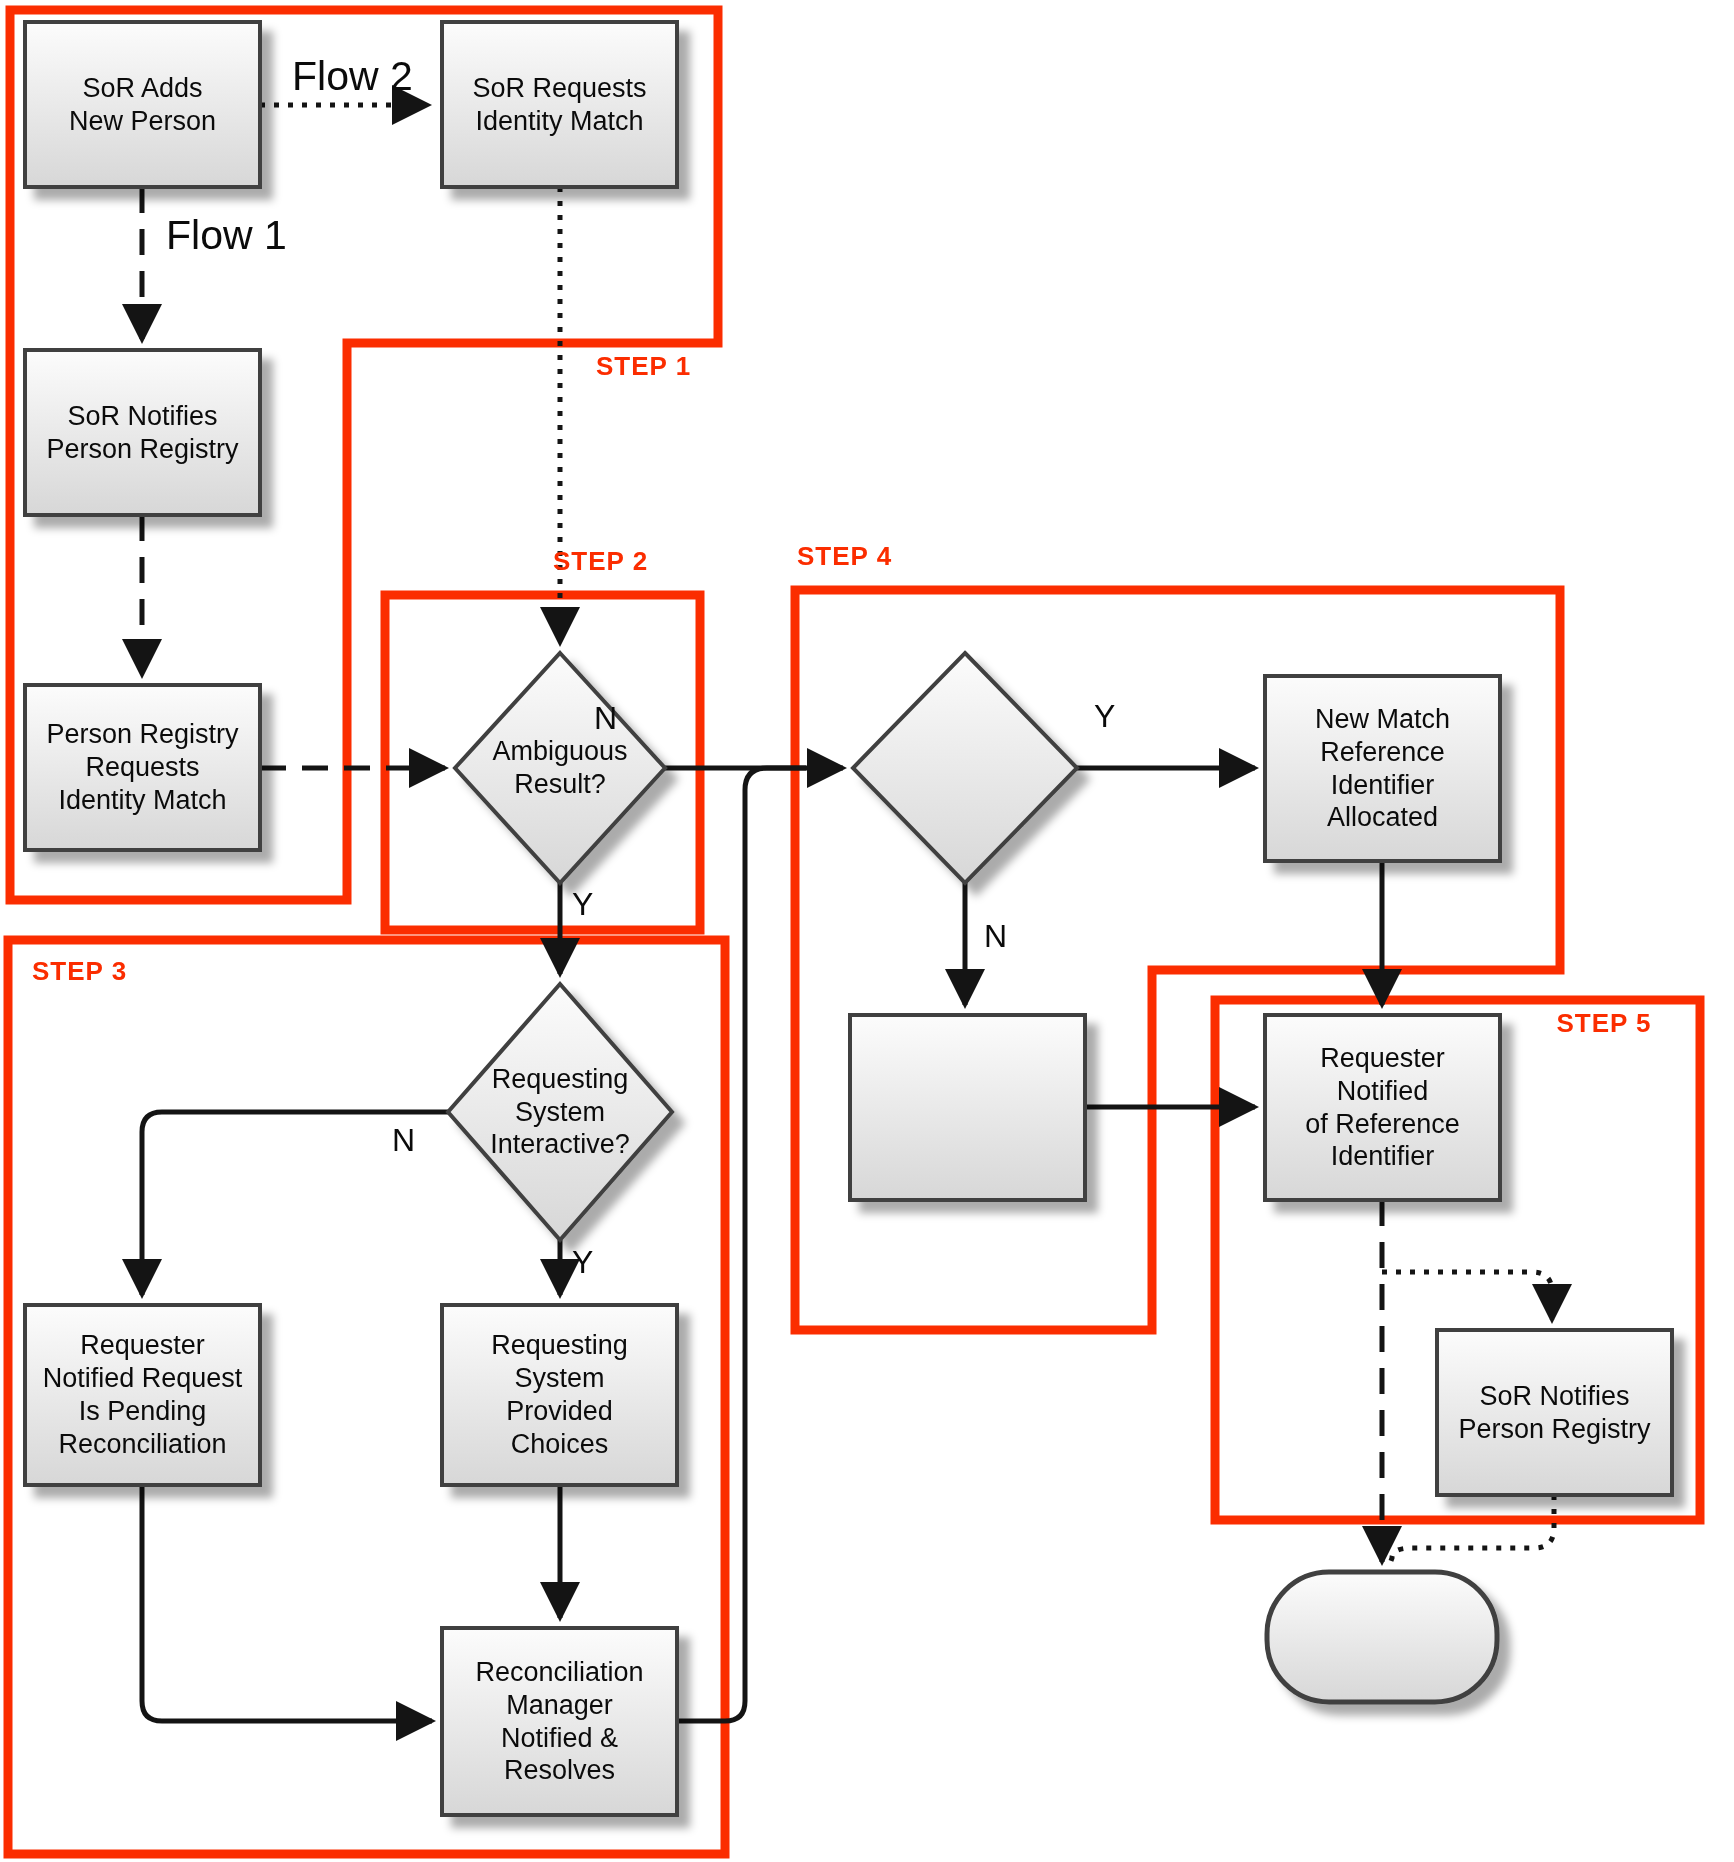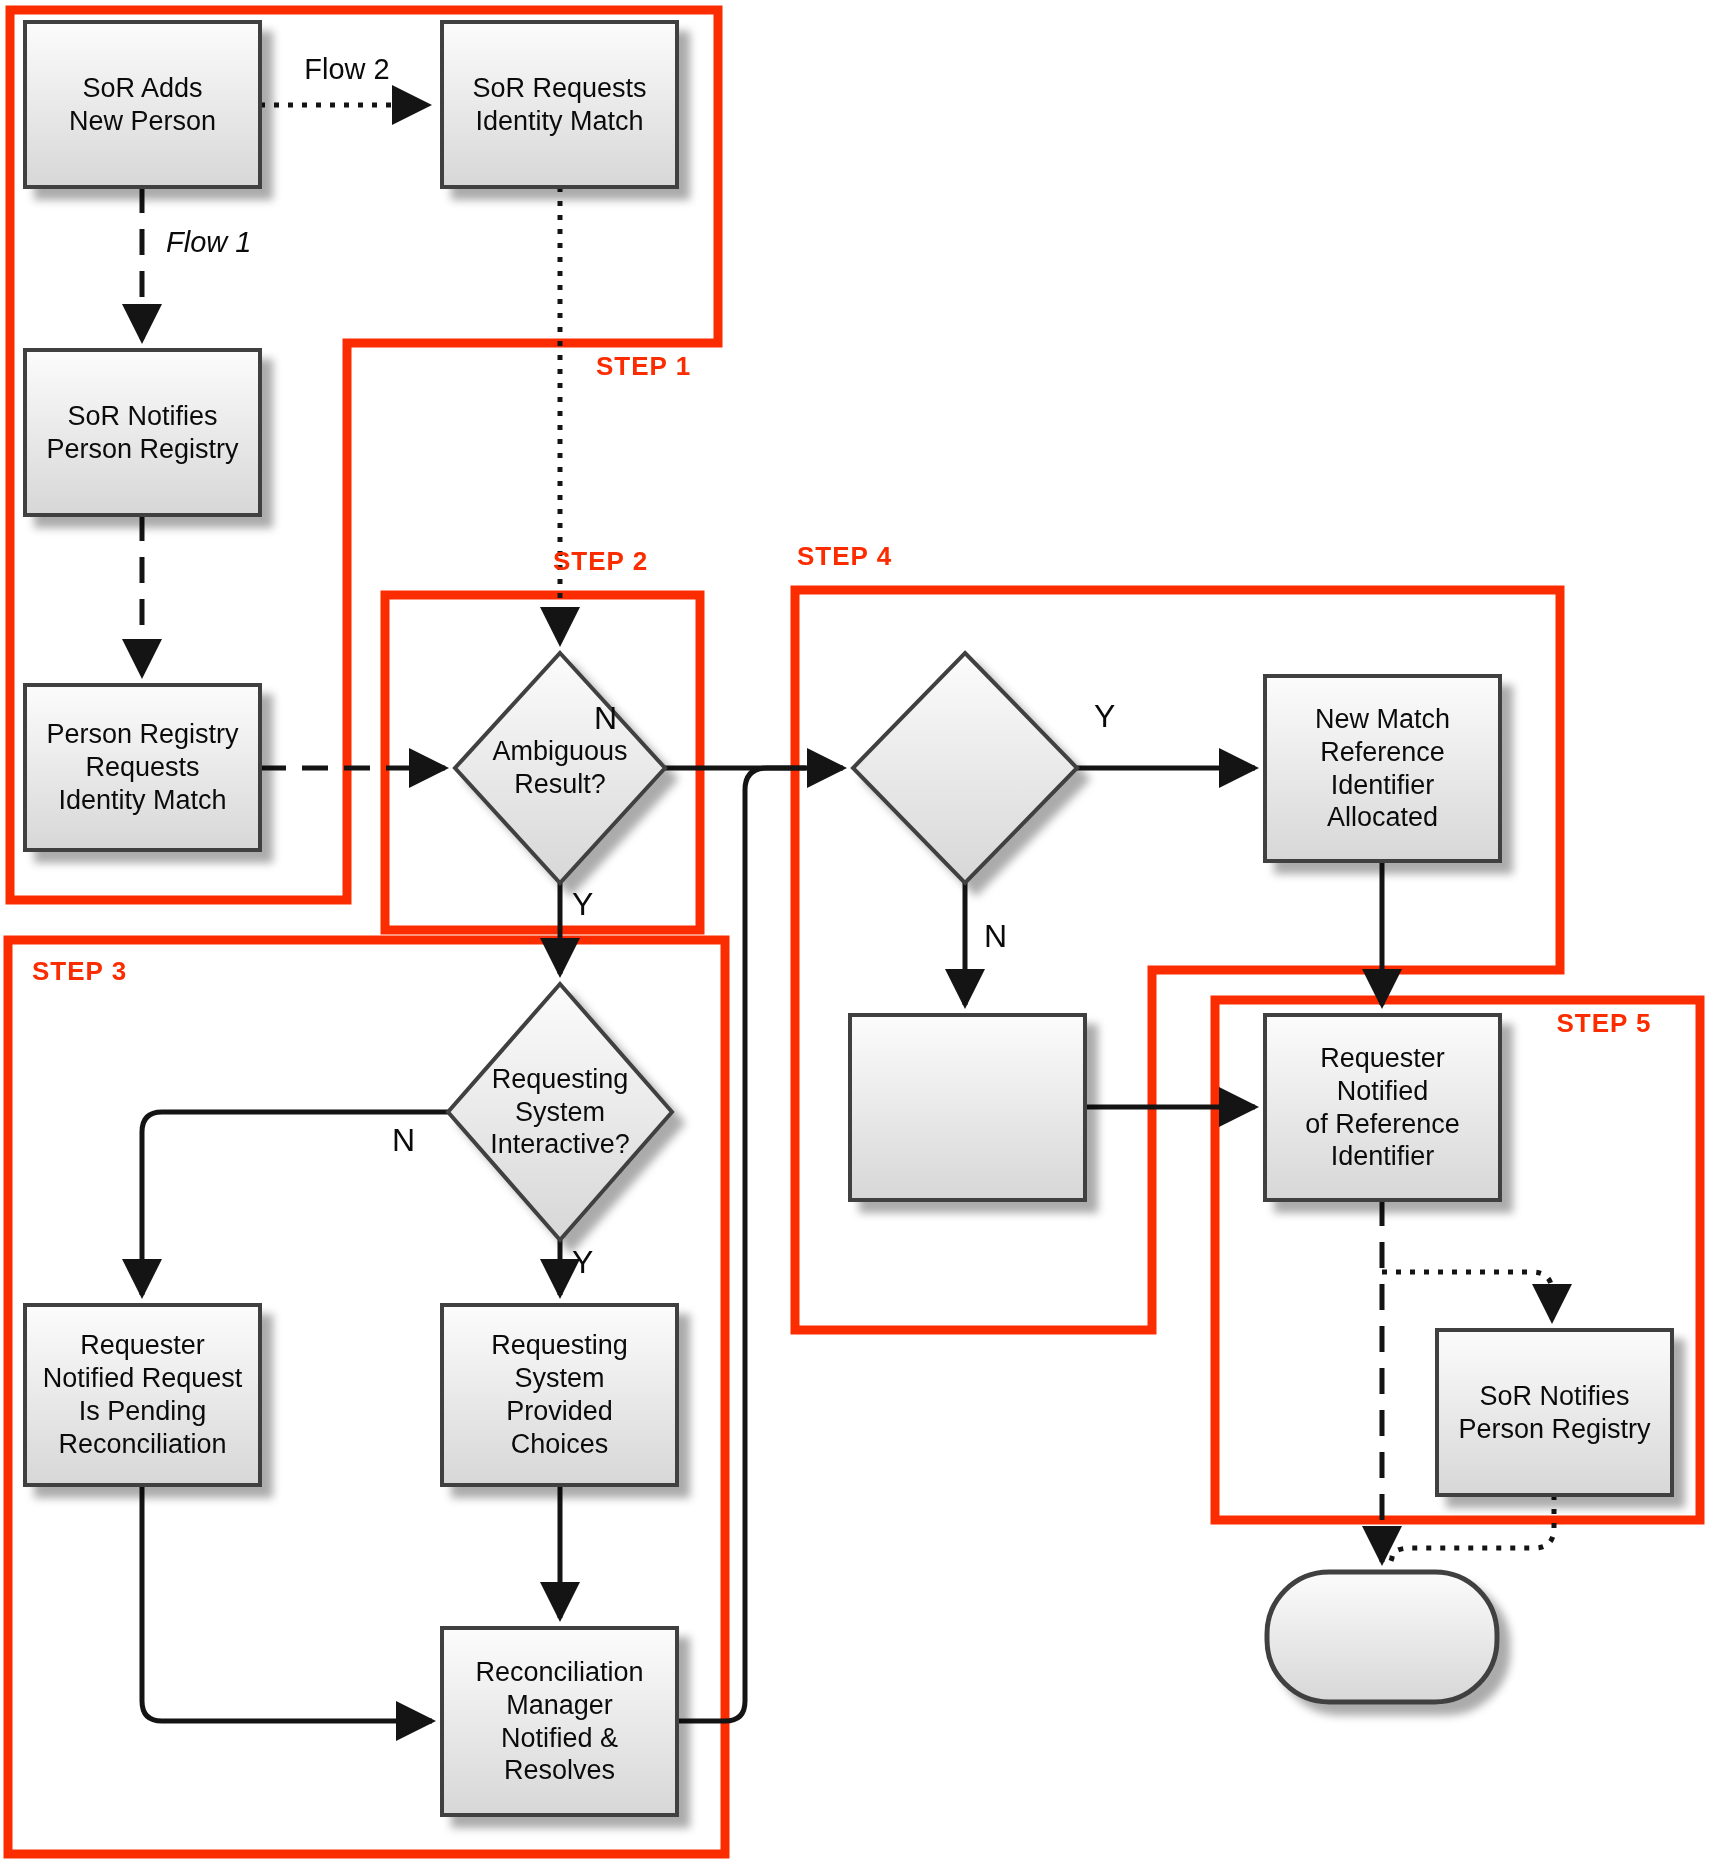--- a/index.html
+++ b/index.html
@@ -24,21 +24,21 @@
     font-size:26px;font-weight:600;letter-spacing:1px;
     color:#fb2d00;
     white-space:nowrap;
   }
   .edge-letter{
     position:absolute;
     font-size:32px;color:#0b0b0b;
   }
   .flow-label{
     position:absolute;
-    font-size:29px;color:#0b0b0b;
+    font-size:41px;color:#0b0b0b;
     white-space:nowrap;
   }
 </style>
 </head>
 <body>
 
 <div id="stage">
 
   <svg width="1734" height="1862" viewBox="0 0 1734 1862">
     <defs>
@@ -159,21 +159,21 @@
   <div class="node-label" style="left:1437px;top:1330px;width:235px;height:165px;">SoR Notifies
 Person Registry</div>
 
   <div class="step-label" style="left:596px;top:351px;">STEP 1</div>
   <div class="step-label" style="left:553px;top:546px;">STEP 2</div>
   <div class="step-label" style="left:32px;top:956px;">STEP 3</div>
   <div class="step-label" style="left:797px;top:541px;">STEP 4</div>
   <div class="step-label" style="left:1520px;top:1008px;width:168px;text-align:center;">STEP 5</div>
 
   <div class="flow-label" style="left:292px;top:53px;width:110px;text-align:center;">Flow 2</div>
-  <div class="flow-label" style="left:166px;top:226px;font-style:italic;">Flow 1</div>
+  <div class="flow-label" style="left:166px;top:212px;">Flow 1</div>
 
   <div class="edge-letter" style="left:594px;top:700px;">N</div>
   <div class="edge-letter" style="left:572px;top:886px;">Y</div>
   <div class="edge-letter" style="left:392px;top:1122px;">N</div>
   <div class="edge-letter" style="left:572px;top:1244px;">Y</div>
   <div class="edge-letter" style="left:1094px;top:698px;">Y</div>
   <div class="edge-letter" style="left:984px;top:918px;">N</div>
 
 </div>
 

